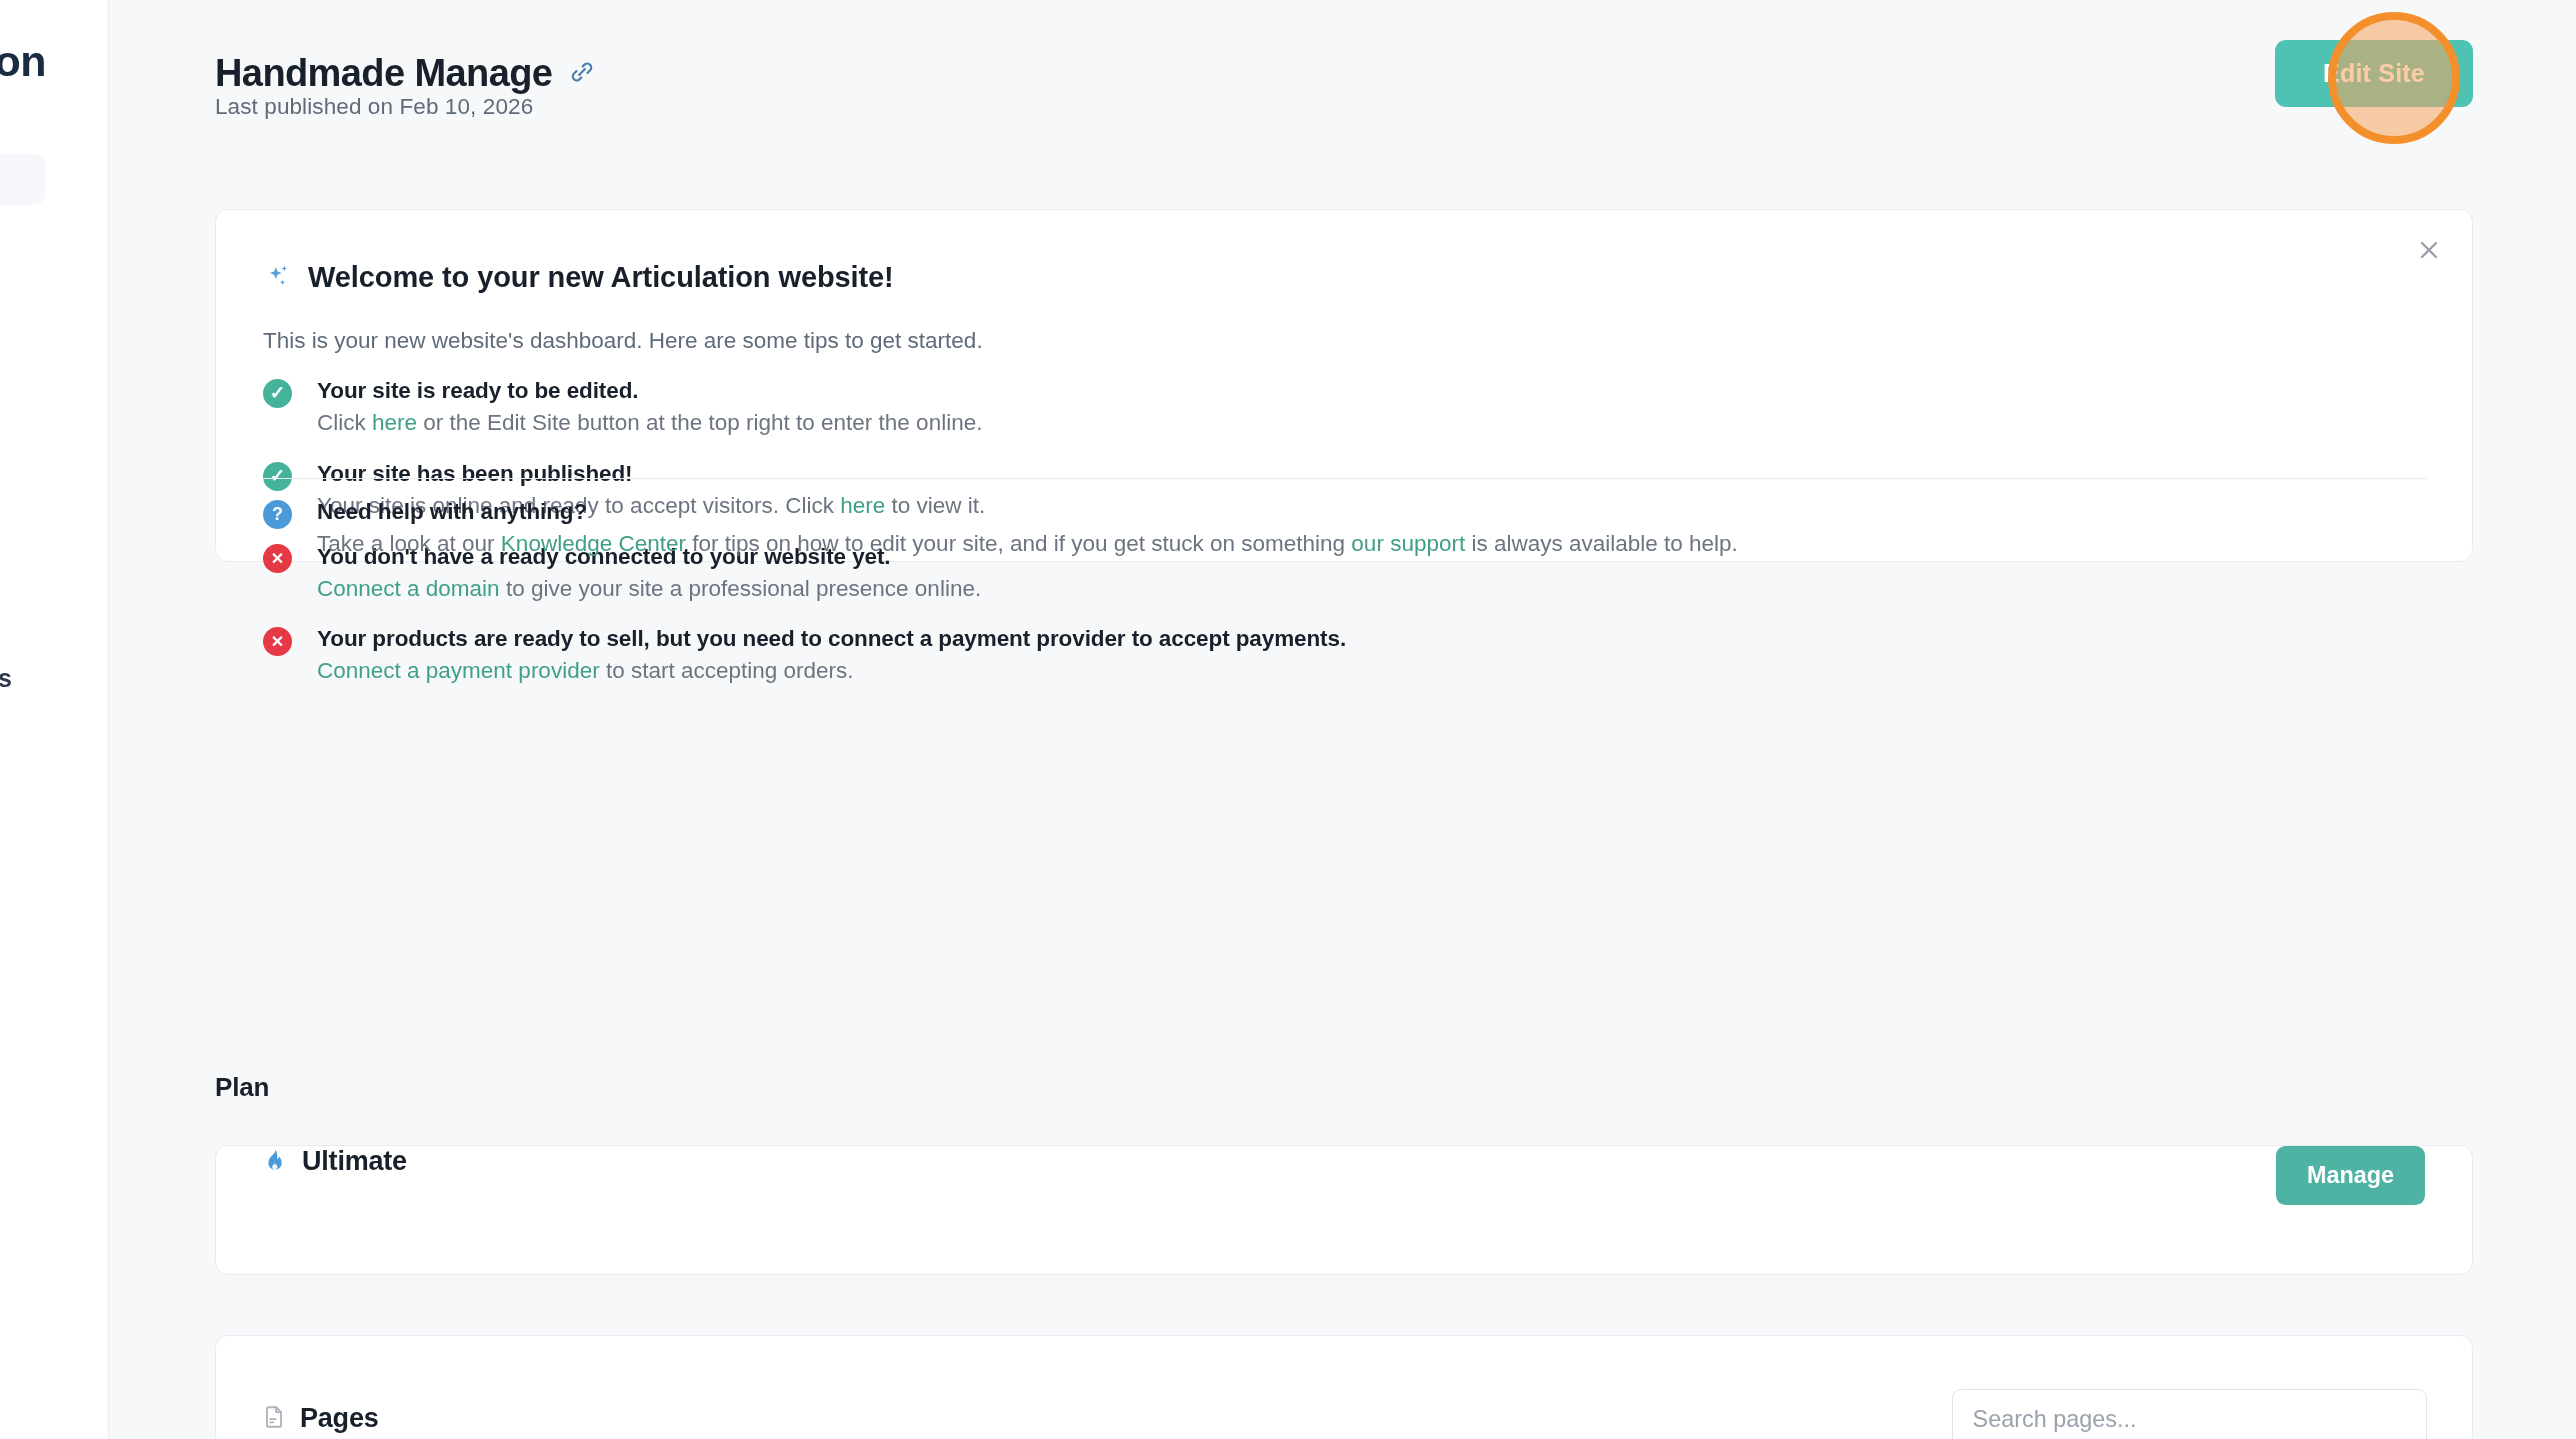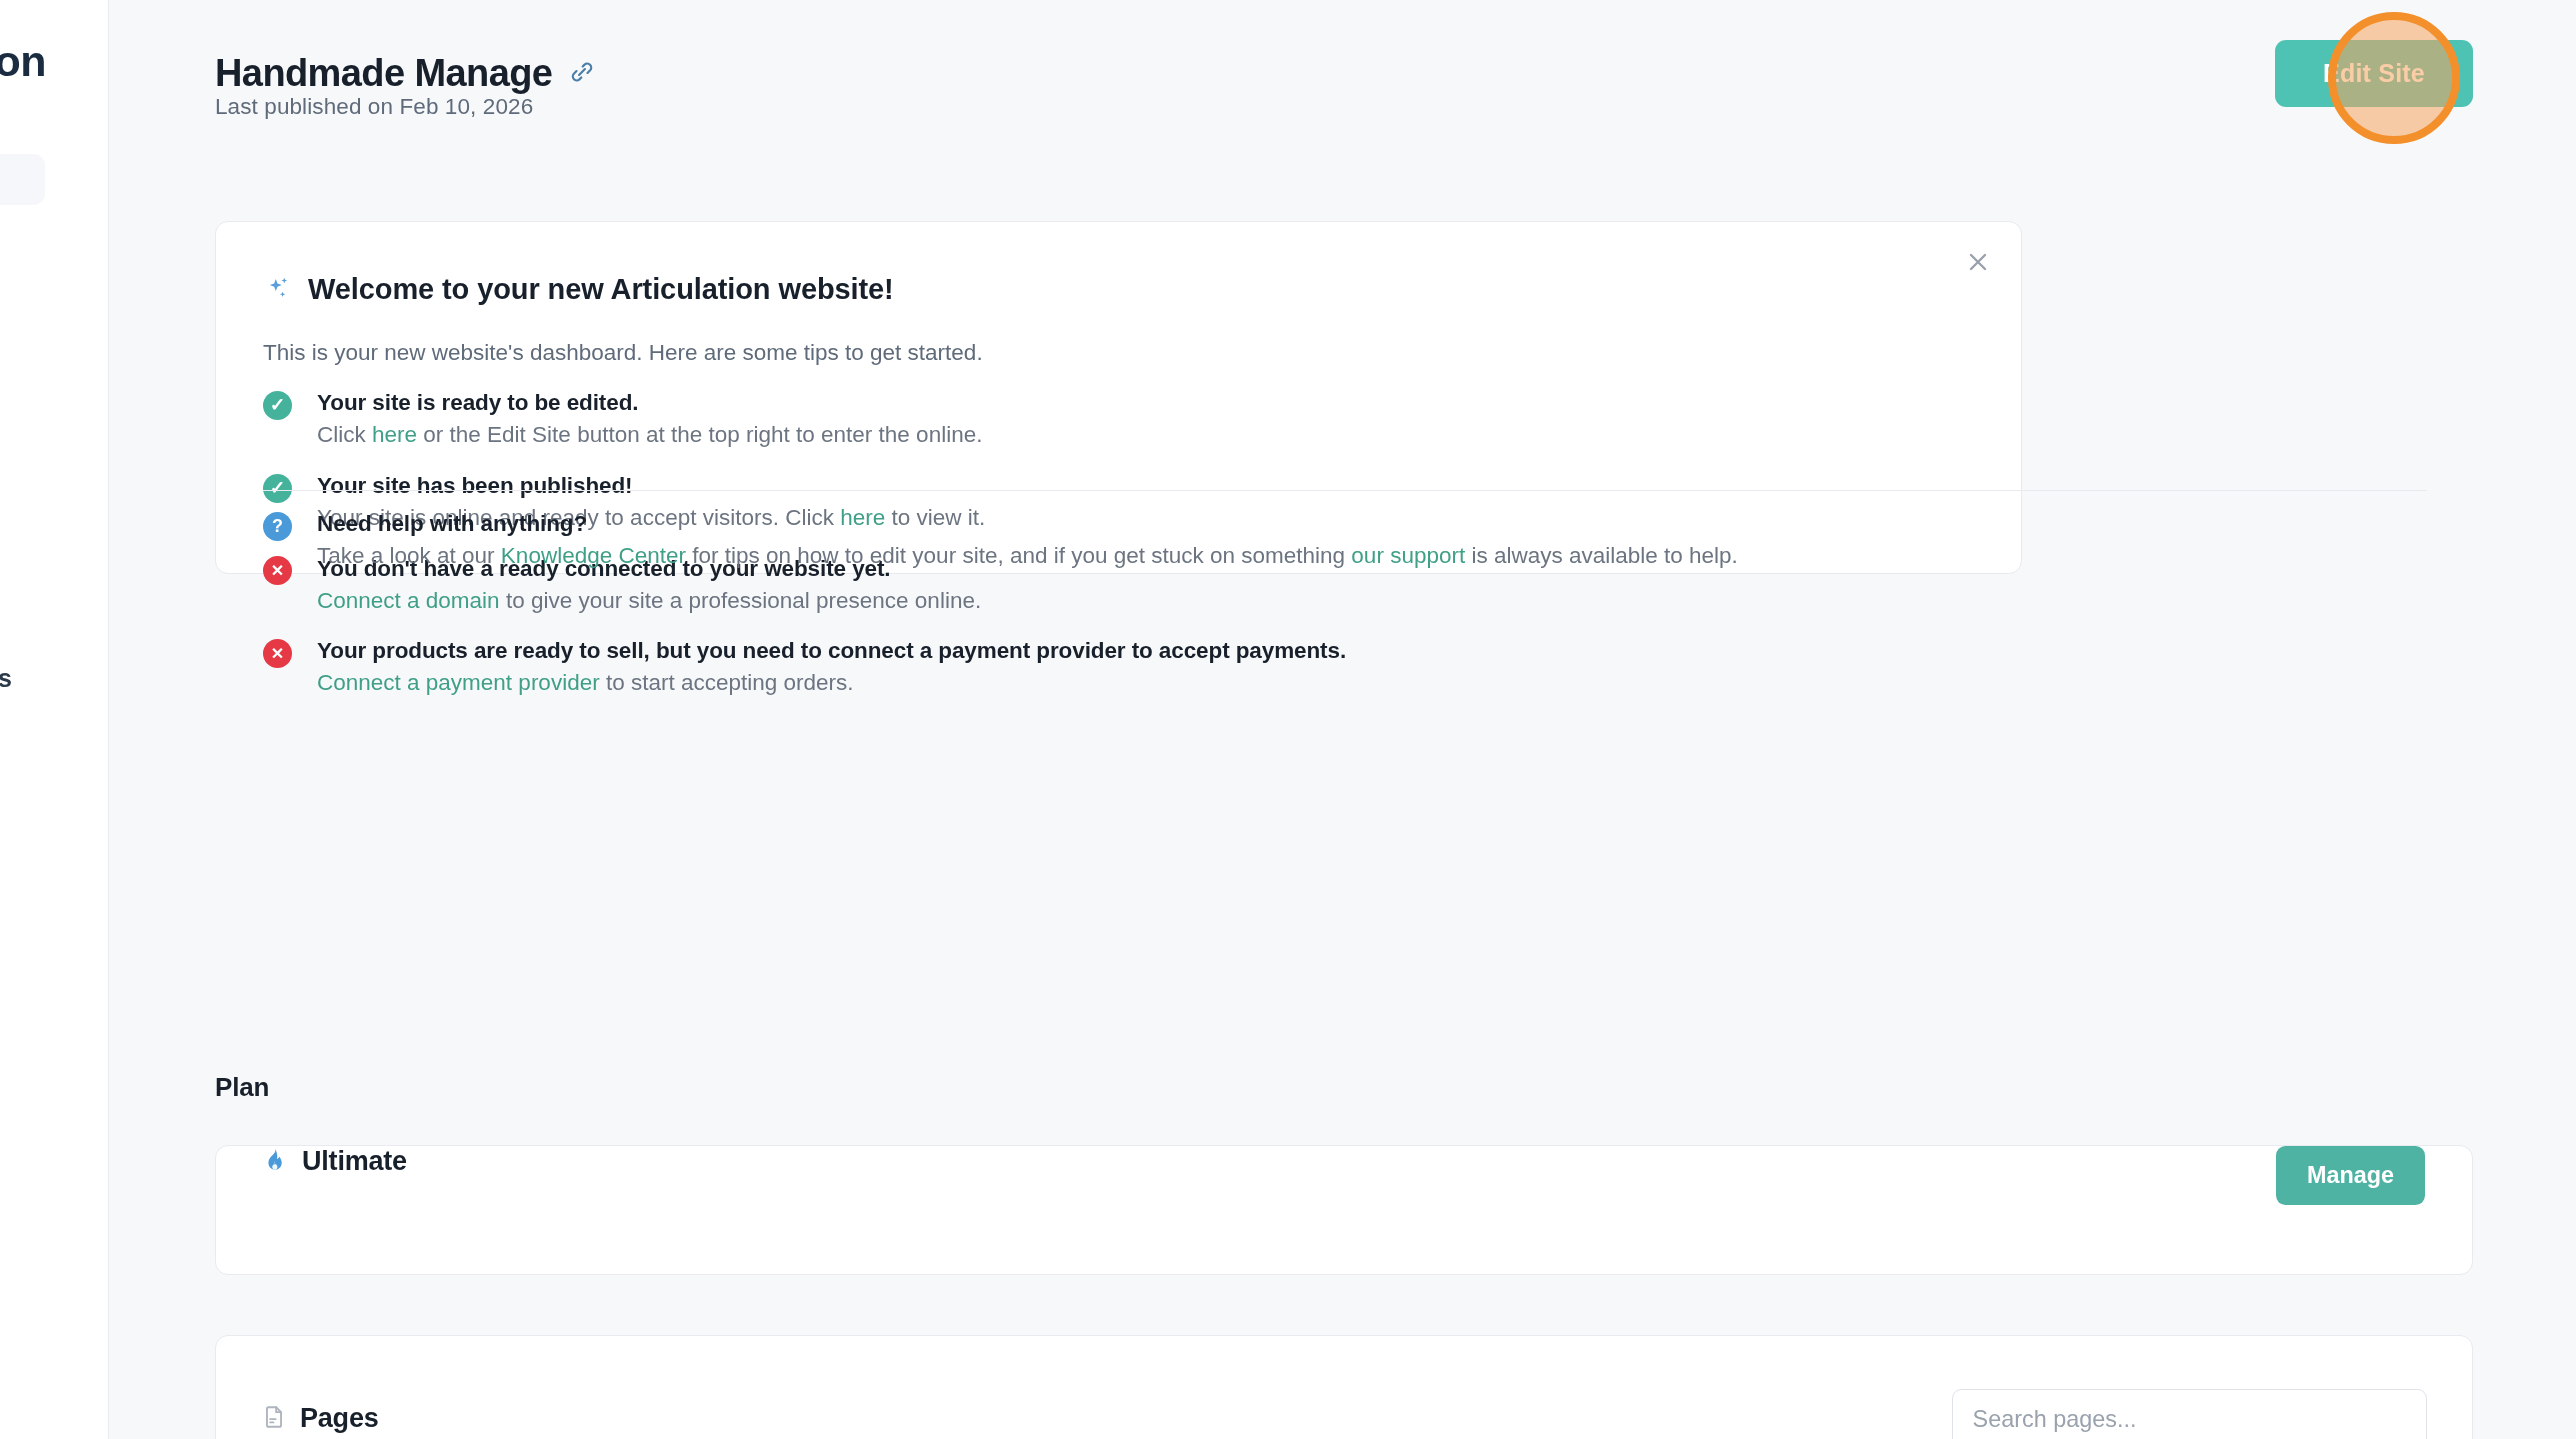--- a/index.html
+++ b/index.html
@@ -121,22 +121,22 @@
   .card {
     position: absolute;
     background: #ffffff;
     border: 0.9px solid #e8eaef;
     border-radius: 13px;
     box-sizing: border-box;
   }
 
   
   #welcome-card {
-    left: 104px; top: 221px;
-    width: 1807px; height: 353px;
+    left: 104px; top: 209px;
+    width: 2258px; height: 353px;
   }
   #welcome-close-button {
     position: absolute;
     right: 20.6px; top: 17px;
     width: 45px; height: 45px;
     background: transparent;
     border: none;
     cursor: pointer;
     display: flex;
     align-items: center;

